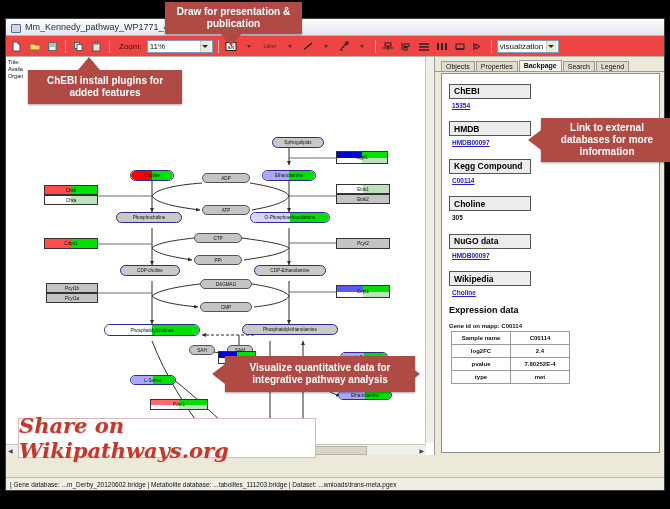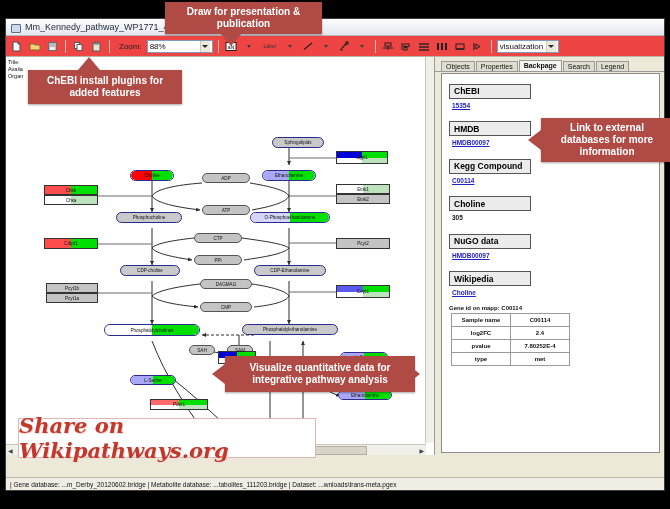--- a/index.html
+++ b/index.html
@@ -117,21 +117,21 @@
     </div>
     <div class="tbtn">
       <svg width="11" height="11" viewBox="0 0 11 11">
           <rect x="2" y="2" width="7" height="8" fill="#e8e4d2" stroke="#5a5a5a"></rect>
           <rect x="4" y="1" width="3" height="2" fill="#b0aa93" stroke="#5a5a5a"></rect>
         </svg>
     </div>
     <div class="tsep"></div>
     <div class="zoomlbl">Zoom:</div>
     <div class="combo" style="width:66px">
-      <span>88%</span>
+      <span>11%</span>
       <span class="arr">
           <span class="caret"></span>
         </span>
     </div>
     <div class="tsep"></div>
     <div class="tbtn">
       <svg width="12" height="11" viewBox="0 0 12 11">
           <rect x="1" y="1.5" width="10" height="8" fill="#fff" stroke="#222"></rect>
           <text x="6" y="7.6" font-size="5.5" text-anchor="middle" fill="#111" font-family="Liberation Sans">aN</text>
         </svg>
@@ -475,20 +475,21 @@
 
           <div class="bphead">Choline</div>
           <div class="bpplain">305</div>
 
           <div class="bphead">NuGO data</div>
           <div class="bplink">HMDB00097</div>
 
           <div class="bphead">Wikipedia</div>
           <div class="bplink">Choline</div>
 
+          <div class="exp">Expression data</div>
           <div class="geneid">Gene id on mapp: C00114</div>
 
           <table class="dt">
             <tbody>
                 <tr>
               <td class="k">Sample name</td>
               <td class="v">C00114</td>
             </tr>
             <tr>
               <td class="k">log2FC</td>
@@ -507,21 +508,21 @@
         </div>
       </div>
     </div>
   </div>
 
   <div class="statusbar">
     <span>| Gene database: ...m_Derby_20120602.bridge | Metabolite database: ...tabolites_111203.bridge | Dataset: ...wnloads\trans-meta.pgex</span>
   </div>
 </div>
 
-<div class="callout" style="left:165px;top:2px;width:133px;height:32px;font-size:10px;padding:0 12px;">Draw for presentation &amp; publication</div>
+<div class="callout" style="left:165px;top:2px;width:133px;height:32px;font-size:10px;padding:0 2px;">Draw for presentation &amp; publication</div>
 <div class="arrow-down" style="left:220px;top:33px"></div>
 
 <div class="callout" style="left:28px;top:70px;width:146px;height:34px;font-size:10px;padding:0 4px;">ChEBI install plugins for added features</div>
 <div class="arrow-up" style="left:78px;top:57px"></div>
 
 <div class="callout" style="left:541px;top:118px;width:124px;height:44px;font-size:10px;padding:0 4px;">Link  to external databases  for more information</div>
 <div class="arrow-left" style="left:528px;top:130px"></div>
 
 <div class="callout" style="left:225px;top:356px;width:182px;height:36px;font-size:10px;padding:0 4px;">Visualize quantitative data  for integrative pathway analysis</div>
 <div class="arrow-left" style="left:212px;top:364px"></div>

